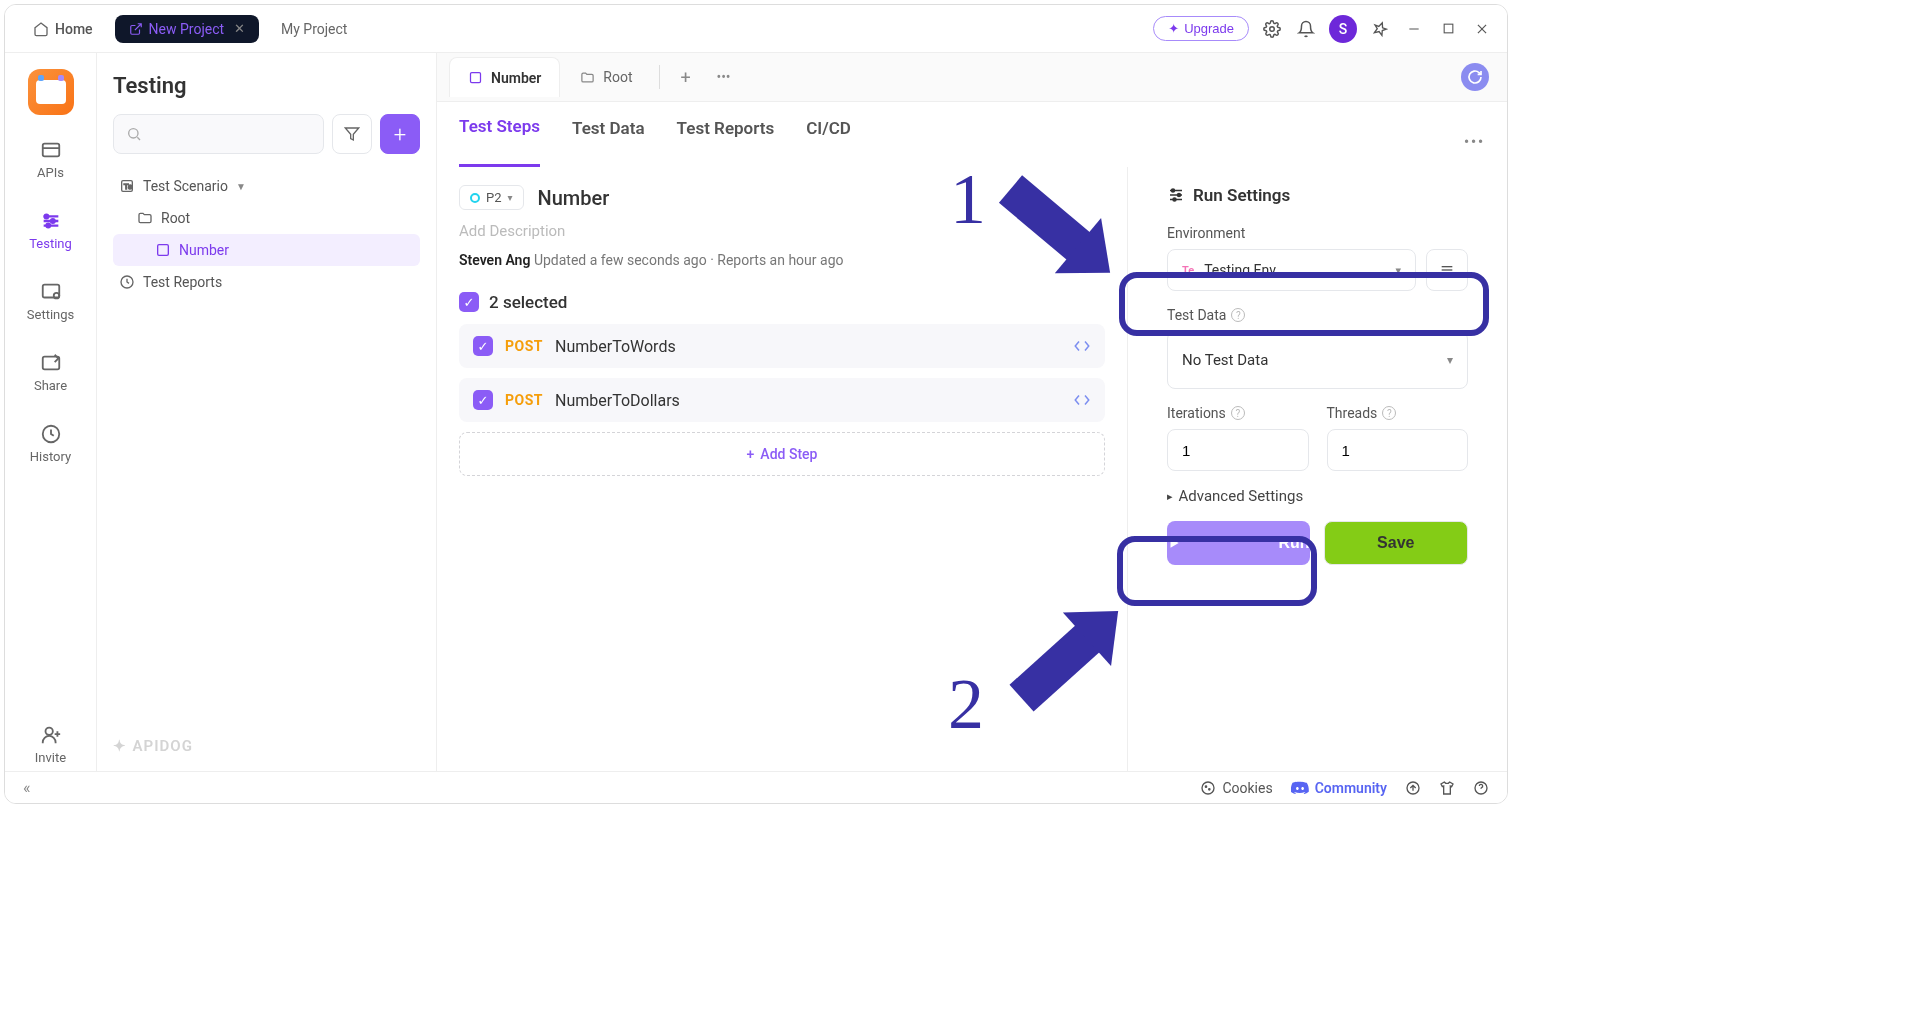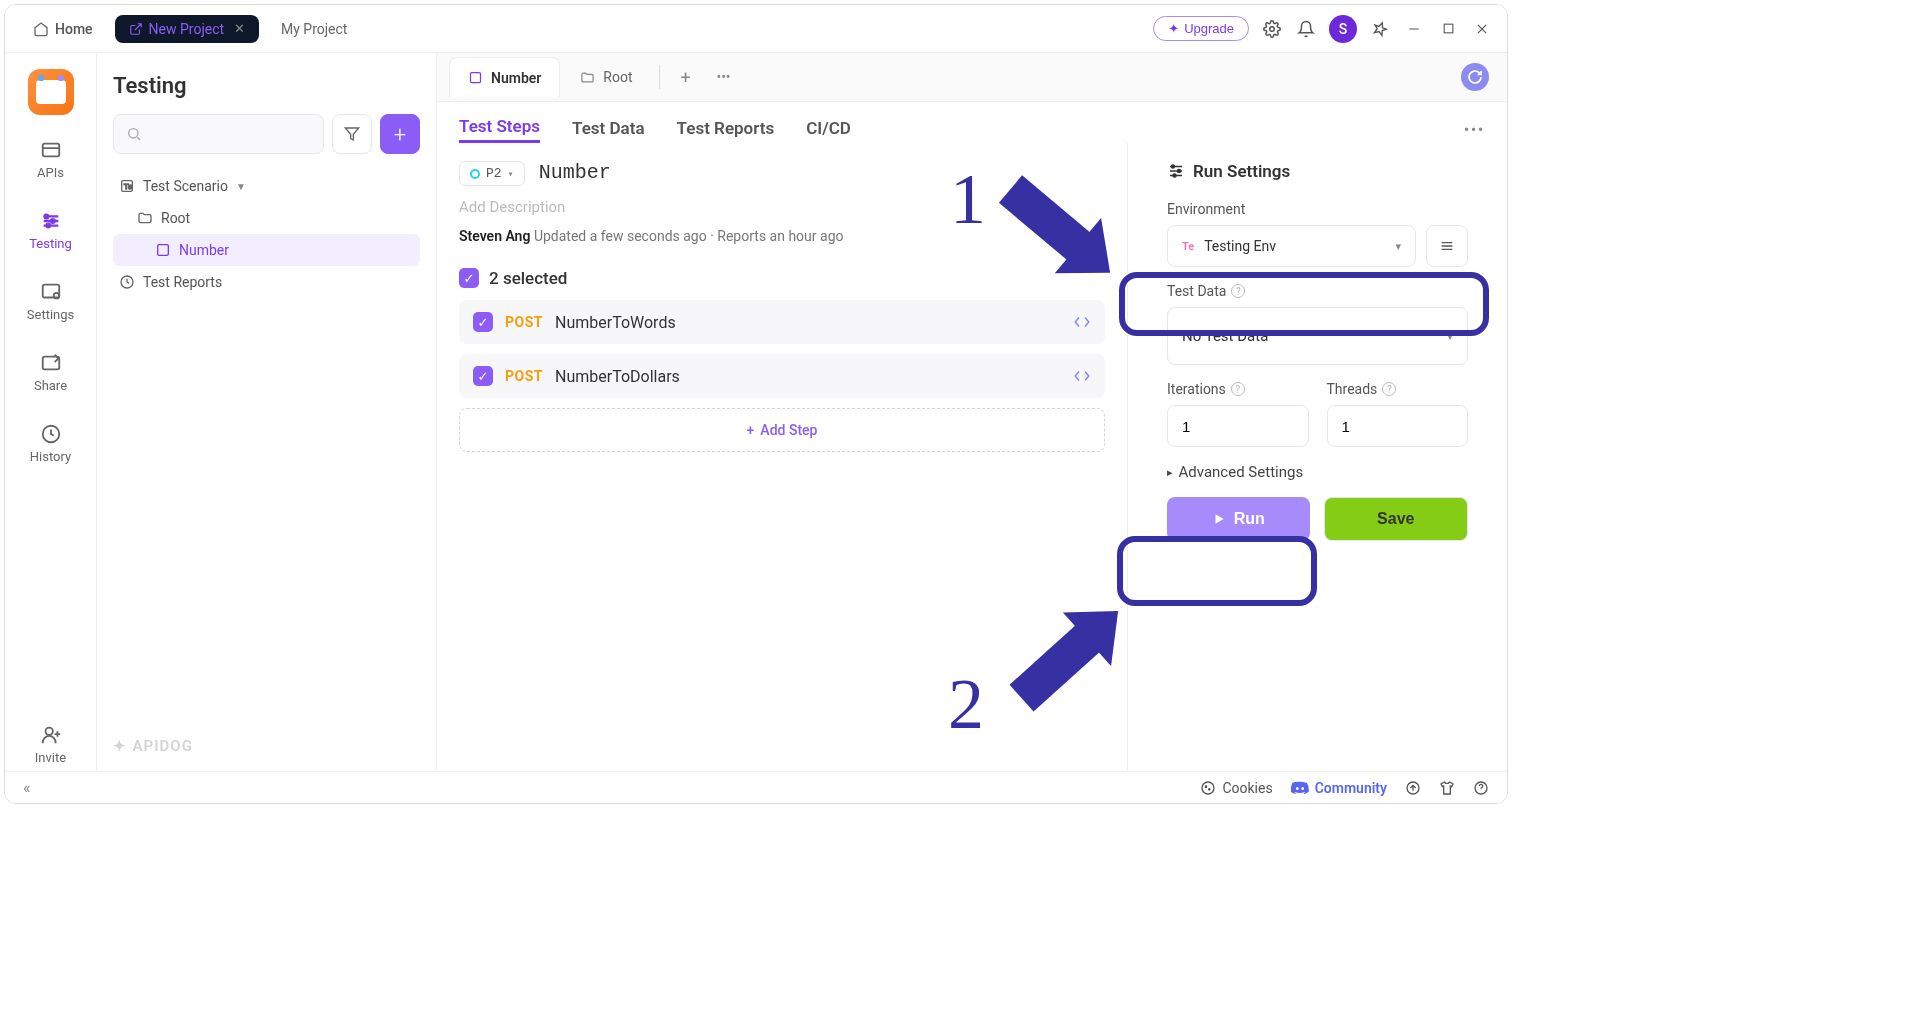--- a/index.html
+++ b/index.html
@@ -170,26 +170,26 @@
   color: #fff;
 }
 .sub-tabs {
   display: flex;
   gap: 32px;
   padding: 14px 22px 0;
   background: #fff;
   border-top: 1px solid #eee;
   align-items: center;
 }
-.sub-tab { font-size: 17px; font-weight: 600; color: #555; padding-bottom: 4px; cursor: pointer; }
+.sub-tab { font-size: 17px; font-weight: 600; color: #555; padding-bottom: 28px; cursor: pointer; }
 .sub-tab.active { color: #7c3aed; border-bottom: 3px solid #7c3aed; }
 .sub-tabs .more { margin-left: auto; color: #888; cursor: pointer; letter-spacing: 2px; font-weight: 700; }
 .content-row { display: flex; flex: 1; background: #fff; }
 .center { flex: 1; padding: 18px 22px; }
-.priority-row { display: flex; align-items: flex-start; gap: 14px; margin-bottom: 12px; font-family: Liberation Mono, monospace; }
+.priority-row { display: flex; align-items: flex-end; gap: 14px; margin-bottom: 12px; }
 .priority-chip {
   border: 1px solid #e5e7eb;
   border-radius: 6px;
   padding: 4px 10px;
   display: flex;
   align-items: center;
   gap: 6px;
   font-size: 13px;
   color: #555;
   cursor: pointer;
@@ -264,21 +264,21 @@
   pointer-events: none;
 }
 .two-col { display: flex; gap: 18px; margin-bottom: 16px; }
 .two-col > div { flex: 1; }
 .num-input { border: 1px solid #e5e7eb; border-radius: 8px; height: 42px; padding: 0 14px; width: 100%; font-size: 15px; }
 .adv-row { display: flex; align-items: center; gap: 6px; color: #444; font-size: 15px; margin-bottom: 16px; cursor: pointer; }
 .btn-row { display: flex; gap: 14px; }
 .btn-run {
   flex: 1; background: #a78bfa; color: #fff; border: none;
   border-radius: 8px; height: 44px; font-size: 16px; font-weight: 600;
-  display: flex; align-items: center; justify-content: center; gap: 8px;
+  display: flex; align-items: center; justify-content: space-between; gap: 8px;
   cursor: pointer;
 }
 .btn-save {
   flex: 1; background: #84cc16; border: 1px solid #e5e7eb;
   border-radius: 8px; height: 44px; font-size: 16px; font-weight: 600;
   color: #333; cursor: pointer;
 }
 .statusbar {
   height: 32px;
   border-top: 1px solid #eee;

